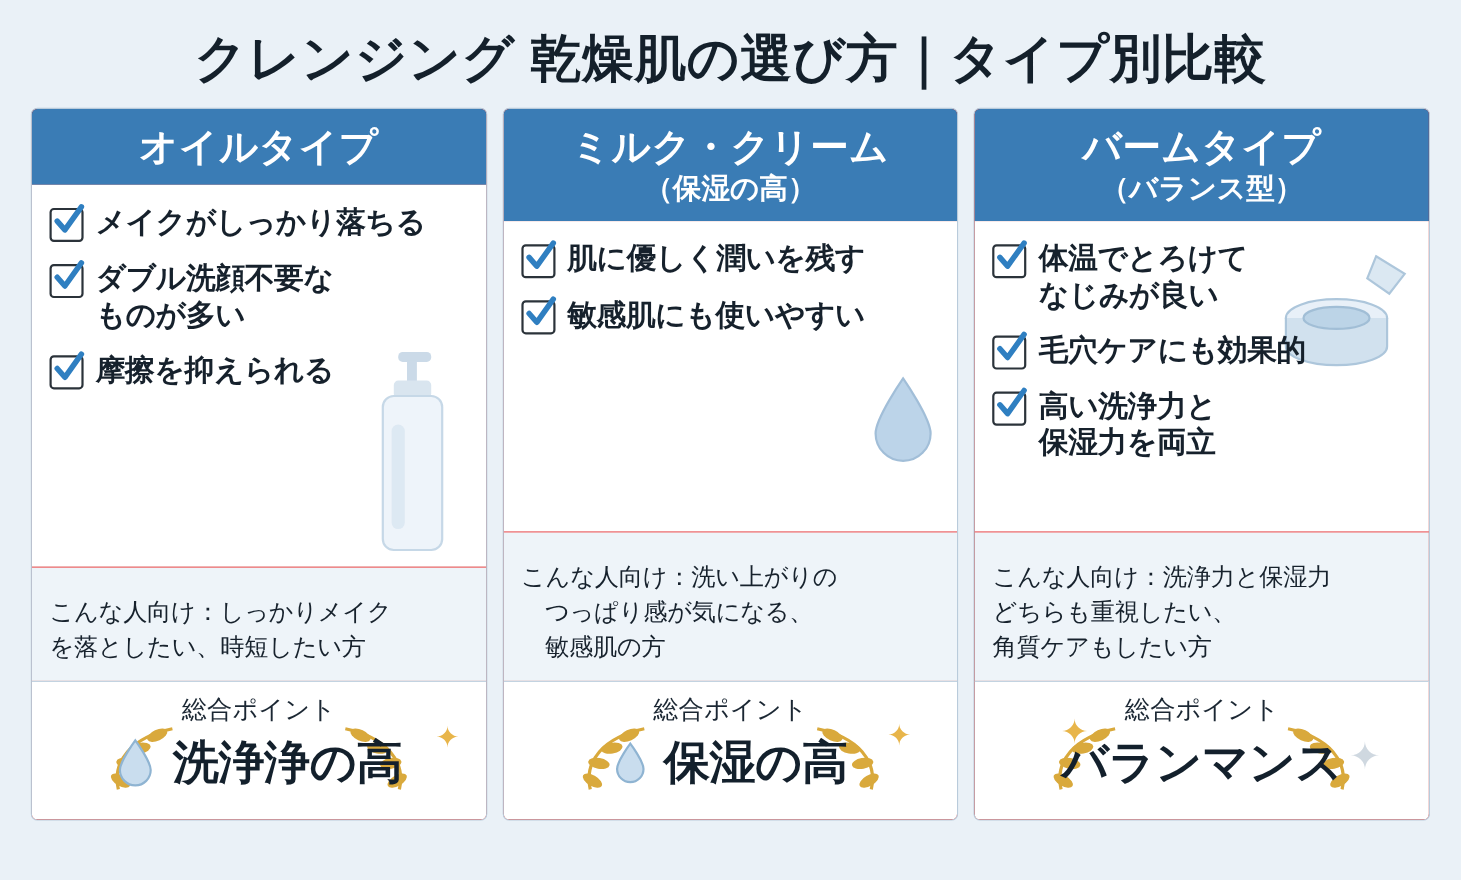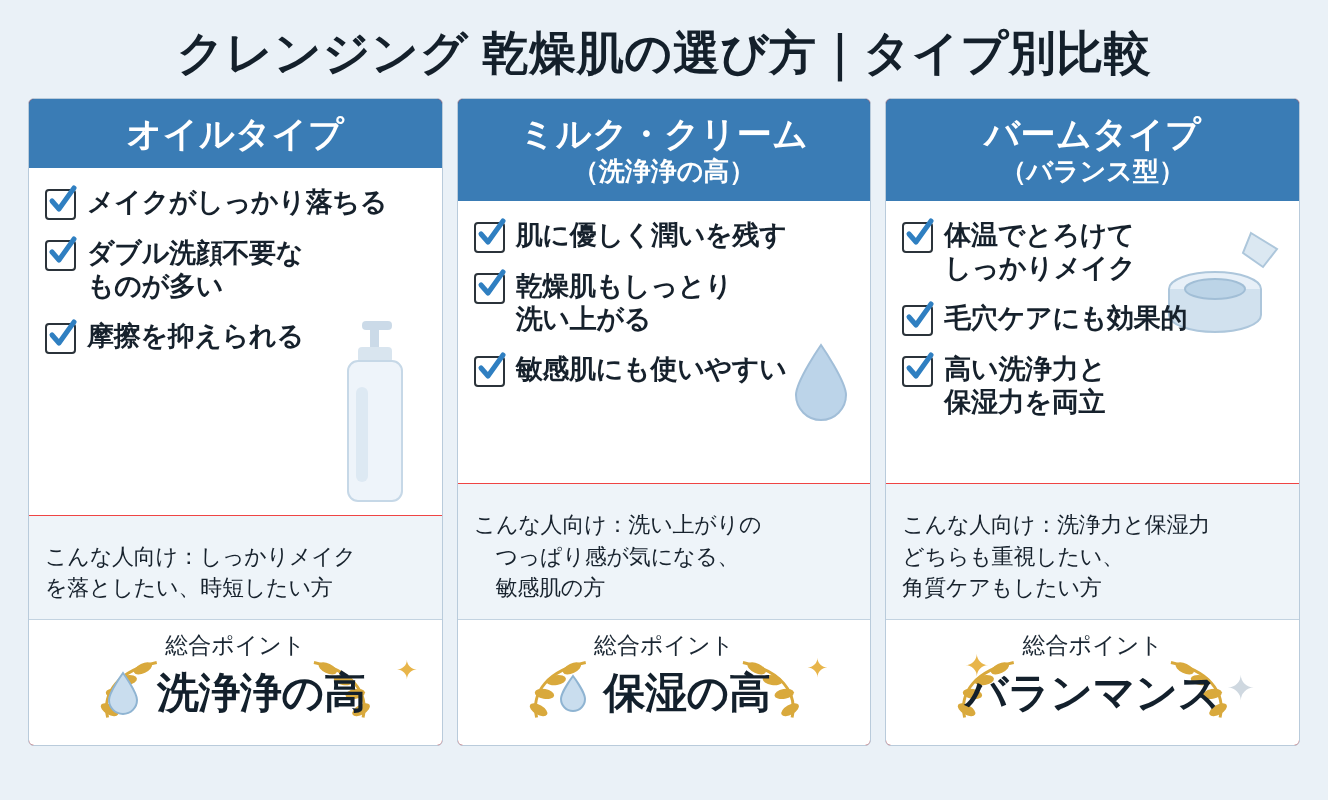--- a/index.html
+++ b/index.html
@@ -250,48 +250,39 @@
           </span>
           <span class="score-value">洗浄浄の高</span>
           <span class="sparkle" style="right:16px; top:-6px;">✦</span>
         </div>
       </div>
     </div>
 
     <div class="card">
       <div class="card-head">
         <div class="h1">ミルク・クリーム</div>
-        <div class="h2">（洗浄浄の高）</div>
+        <div class="h2">（保湿の高）</div>
       </div>
       <div class="features">
 
         <div class="illus illus-drop">
           <svg width="66" height="86" viewBox="0 0 66 86">
               <path d="M33 4 C33 4 8 40 8 54 A25 25 0 0 0 58 54 C58 40 33 4 33 4 Z" fill="#b9d2e8" stroke="#9dbbd6" stroke-width="2"></path>
             </svg>
         </div>
 
         <div class="feature">
           <span class="check">
             <svg viewBox="0 0 34 34">
                 <path d="M7 17 L14 25 L29 4" stroke="#2f7fc1" stroke-width="5" fill="none" stroke-linecap="round" stroke-linejoin="round"></path>
               </svg>
           </span>
           <span class="feature-text" style="white-space:pre-line">肌に優しく潤いを残す</span>
         </div>
 
-        <div class="feature">
-          <span class="check">
-            <svg viewBox="0 0 34 34">
-                <path d="M7 17 L14 25 L29 4" stroke="#2f7fc1" stroke-width="5" fill="none" stroke-linecap="round" stroke-linejoin="round"></path>
-              </svg>
-          </span>
-          <span class="feature-text" style="white-space:pre-line">乾燥肌もしっとり
-洗い上がる</span>
-        </div>
 
         <div class="feature">
           <span class="check">
             <svg viewBox="0 0 34 34">
                 <path d="M7 17 L14 25 L29 4" stroke="#2f7fc1" stroke-width="5" fill="none" stroke-linecap="round" stroke-linejoin="round"></path>
               </svg>
           </span>
           <span class="feature-text" style="white-space:pre-line">敏感肌にも使いやすい</span>
         </div>
       </div>
@@ -348,21 +339,21 @@
           </svg>
         </div>
 
         <div class="feature">
           <span class="check">
             <svg viewBox="0 0 34 34">
                 <path d="M7 17 L14 25 L29 4" stroke="#2f7fc1" stroke-width="5" fill="none" stroke-linecap="round" stroke-linejoin="round"></path>
               </svg>
           </span>
           <span class="feature-text" style="white-space:pre-line">体温でとろけて
-しっかりメイク</span>
+なじみが良い</span>
         </div>
 
         <div class="feature">
           <span class="check">
             <svg viewBox="0 0 34 34">
                 <path d="M7 17 L14 25 L29 4" stroke="#2f7fc1" stroke-width="5" fill="none" stroke-linecap="round" stroke-linejoin="round"></path>
               </svg>
           </span>
           <span class="feature-text" style="white-space:pre-line">毛穴ケアにも効果的</span>
         </div>

